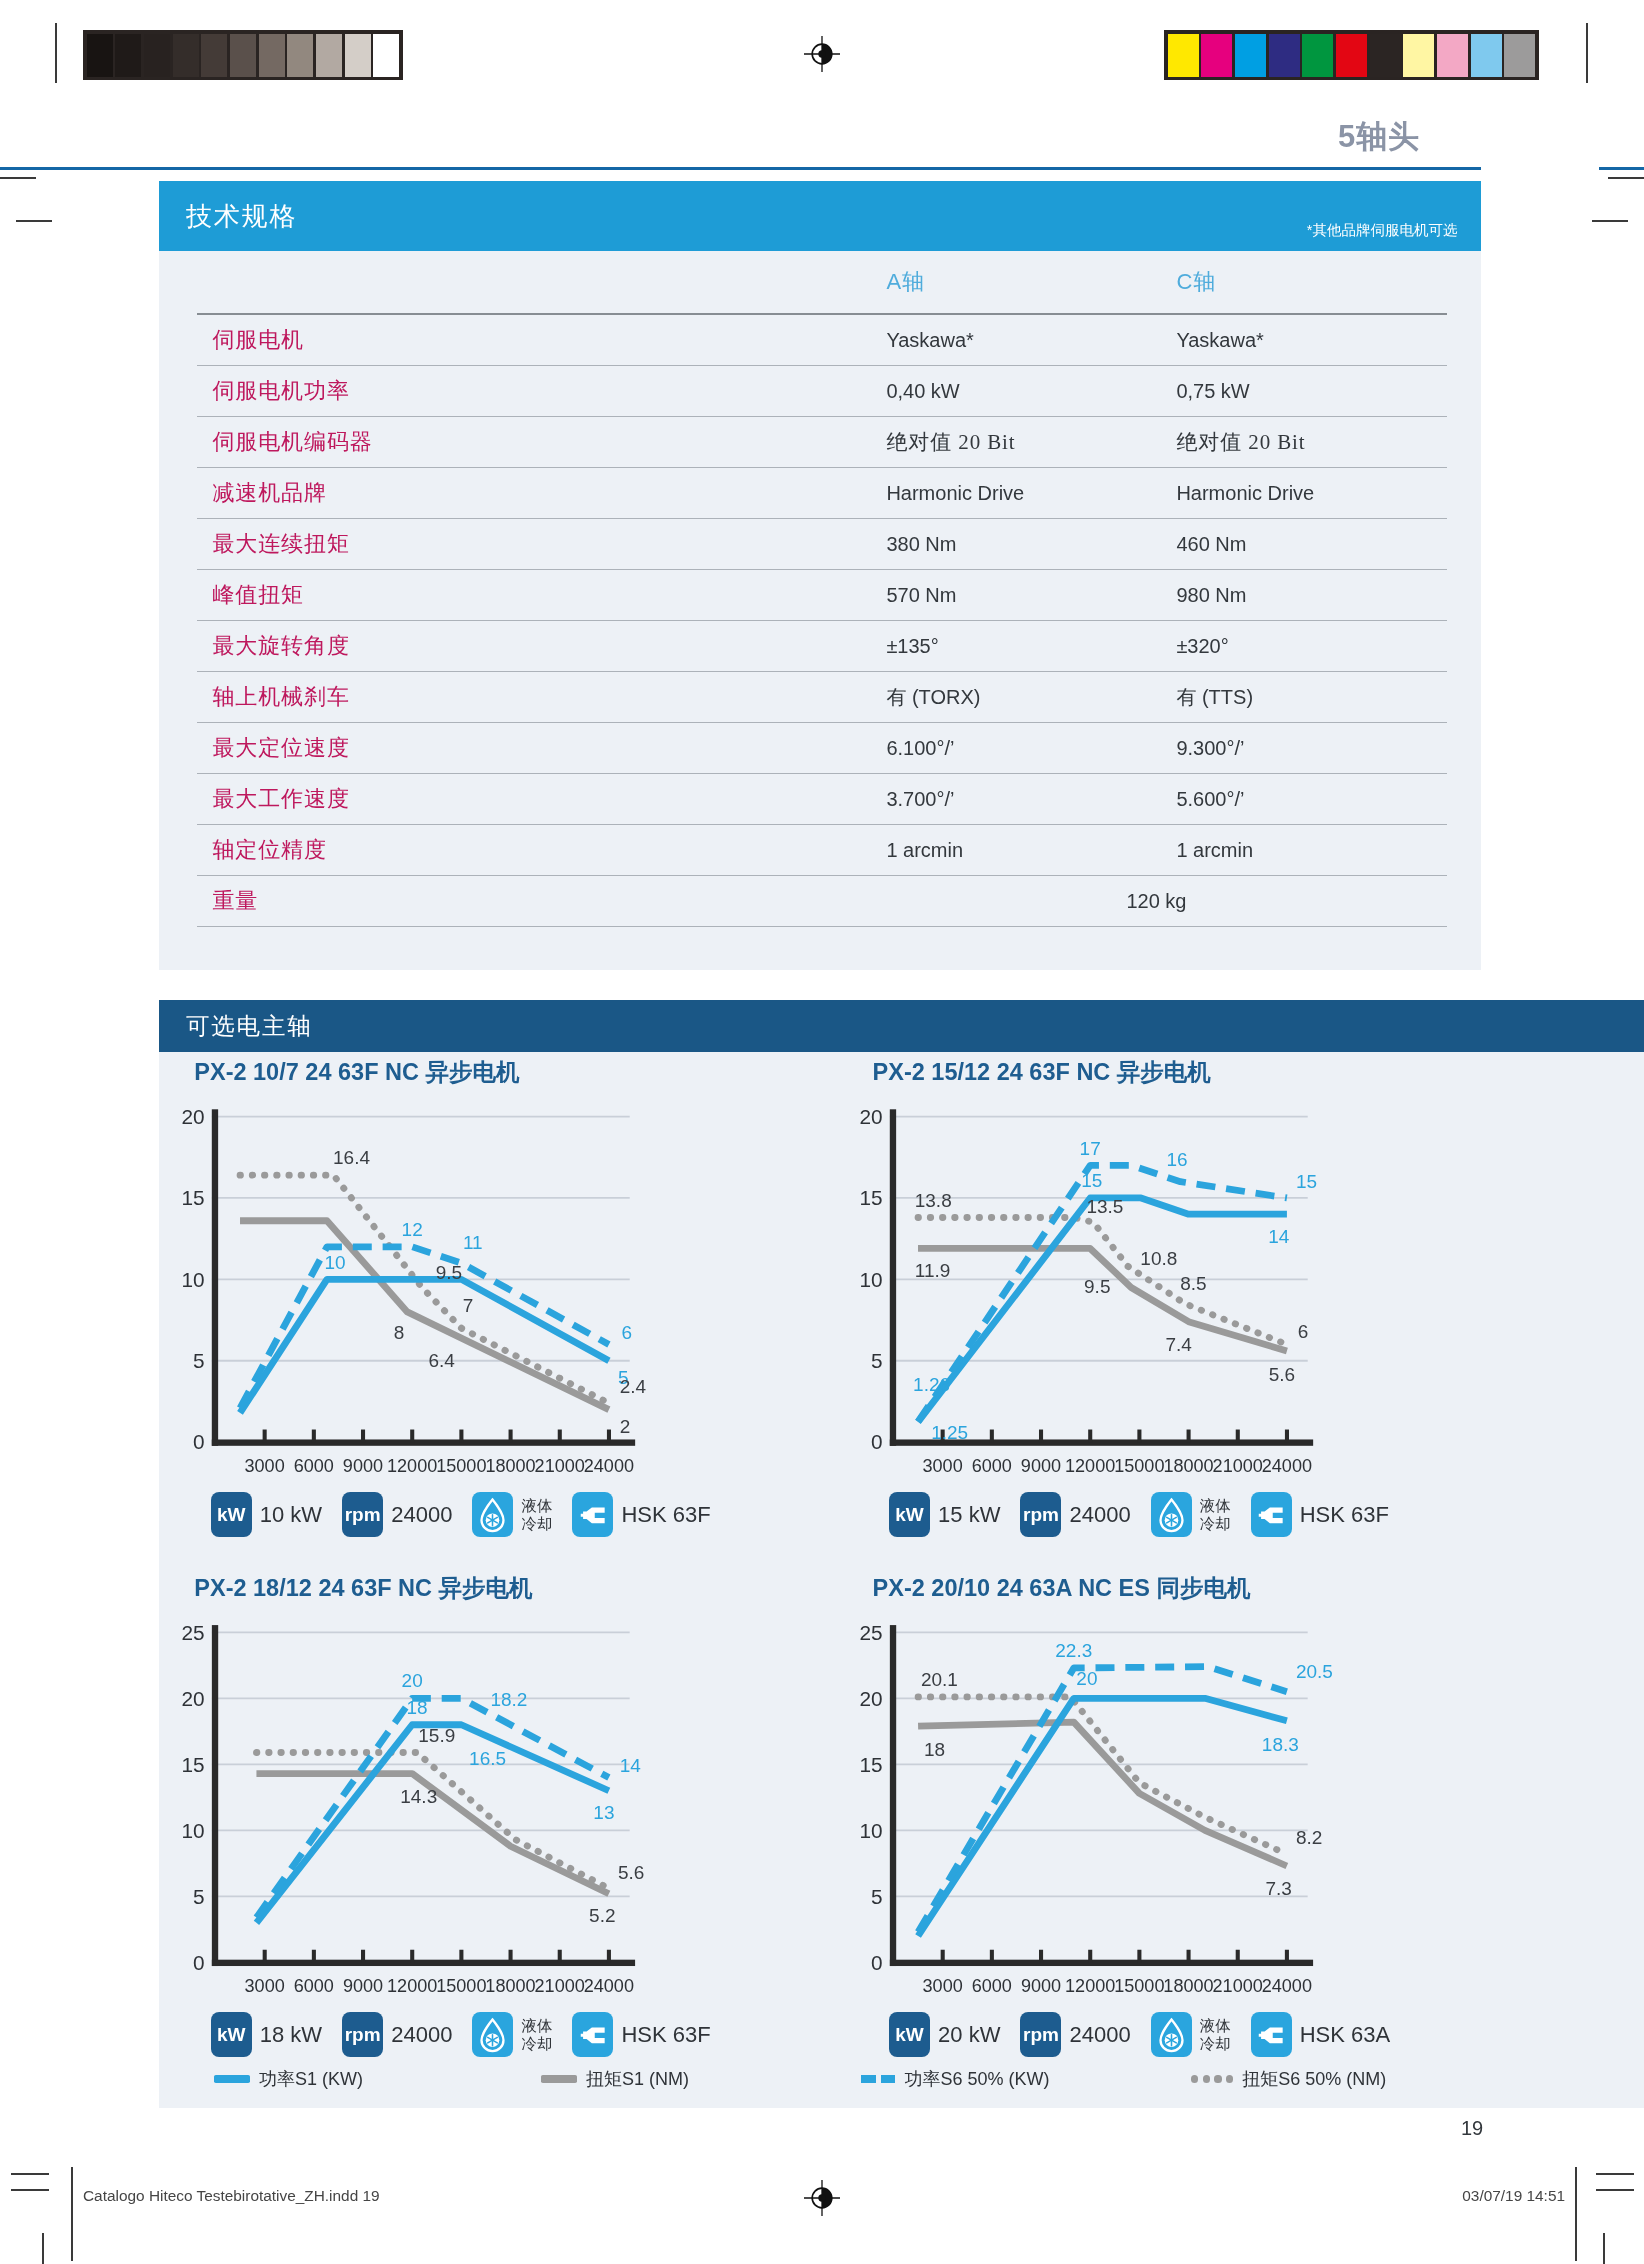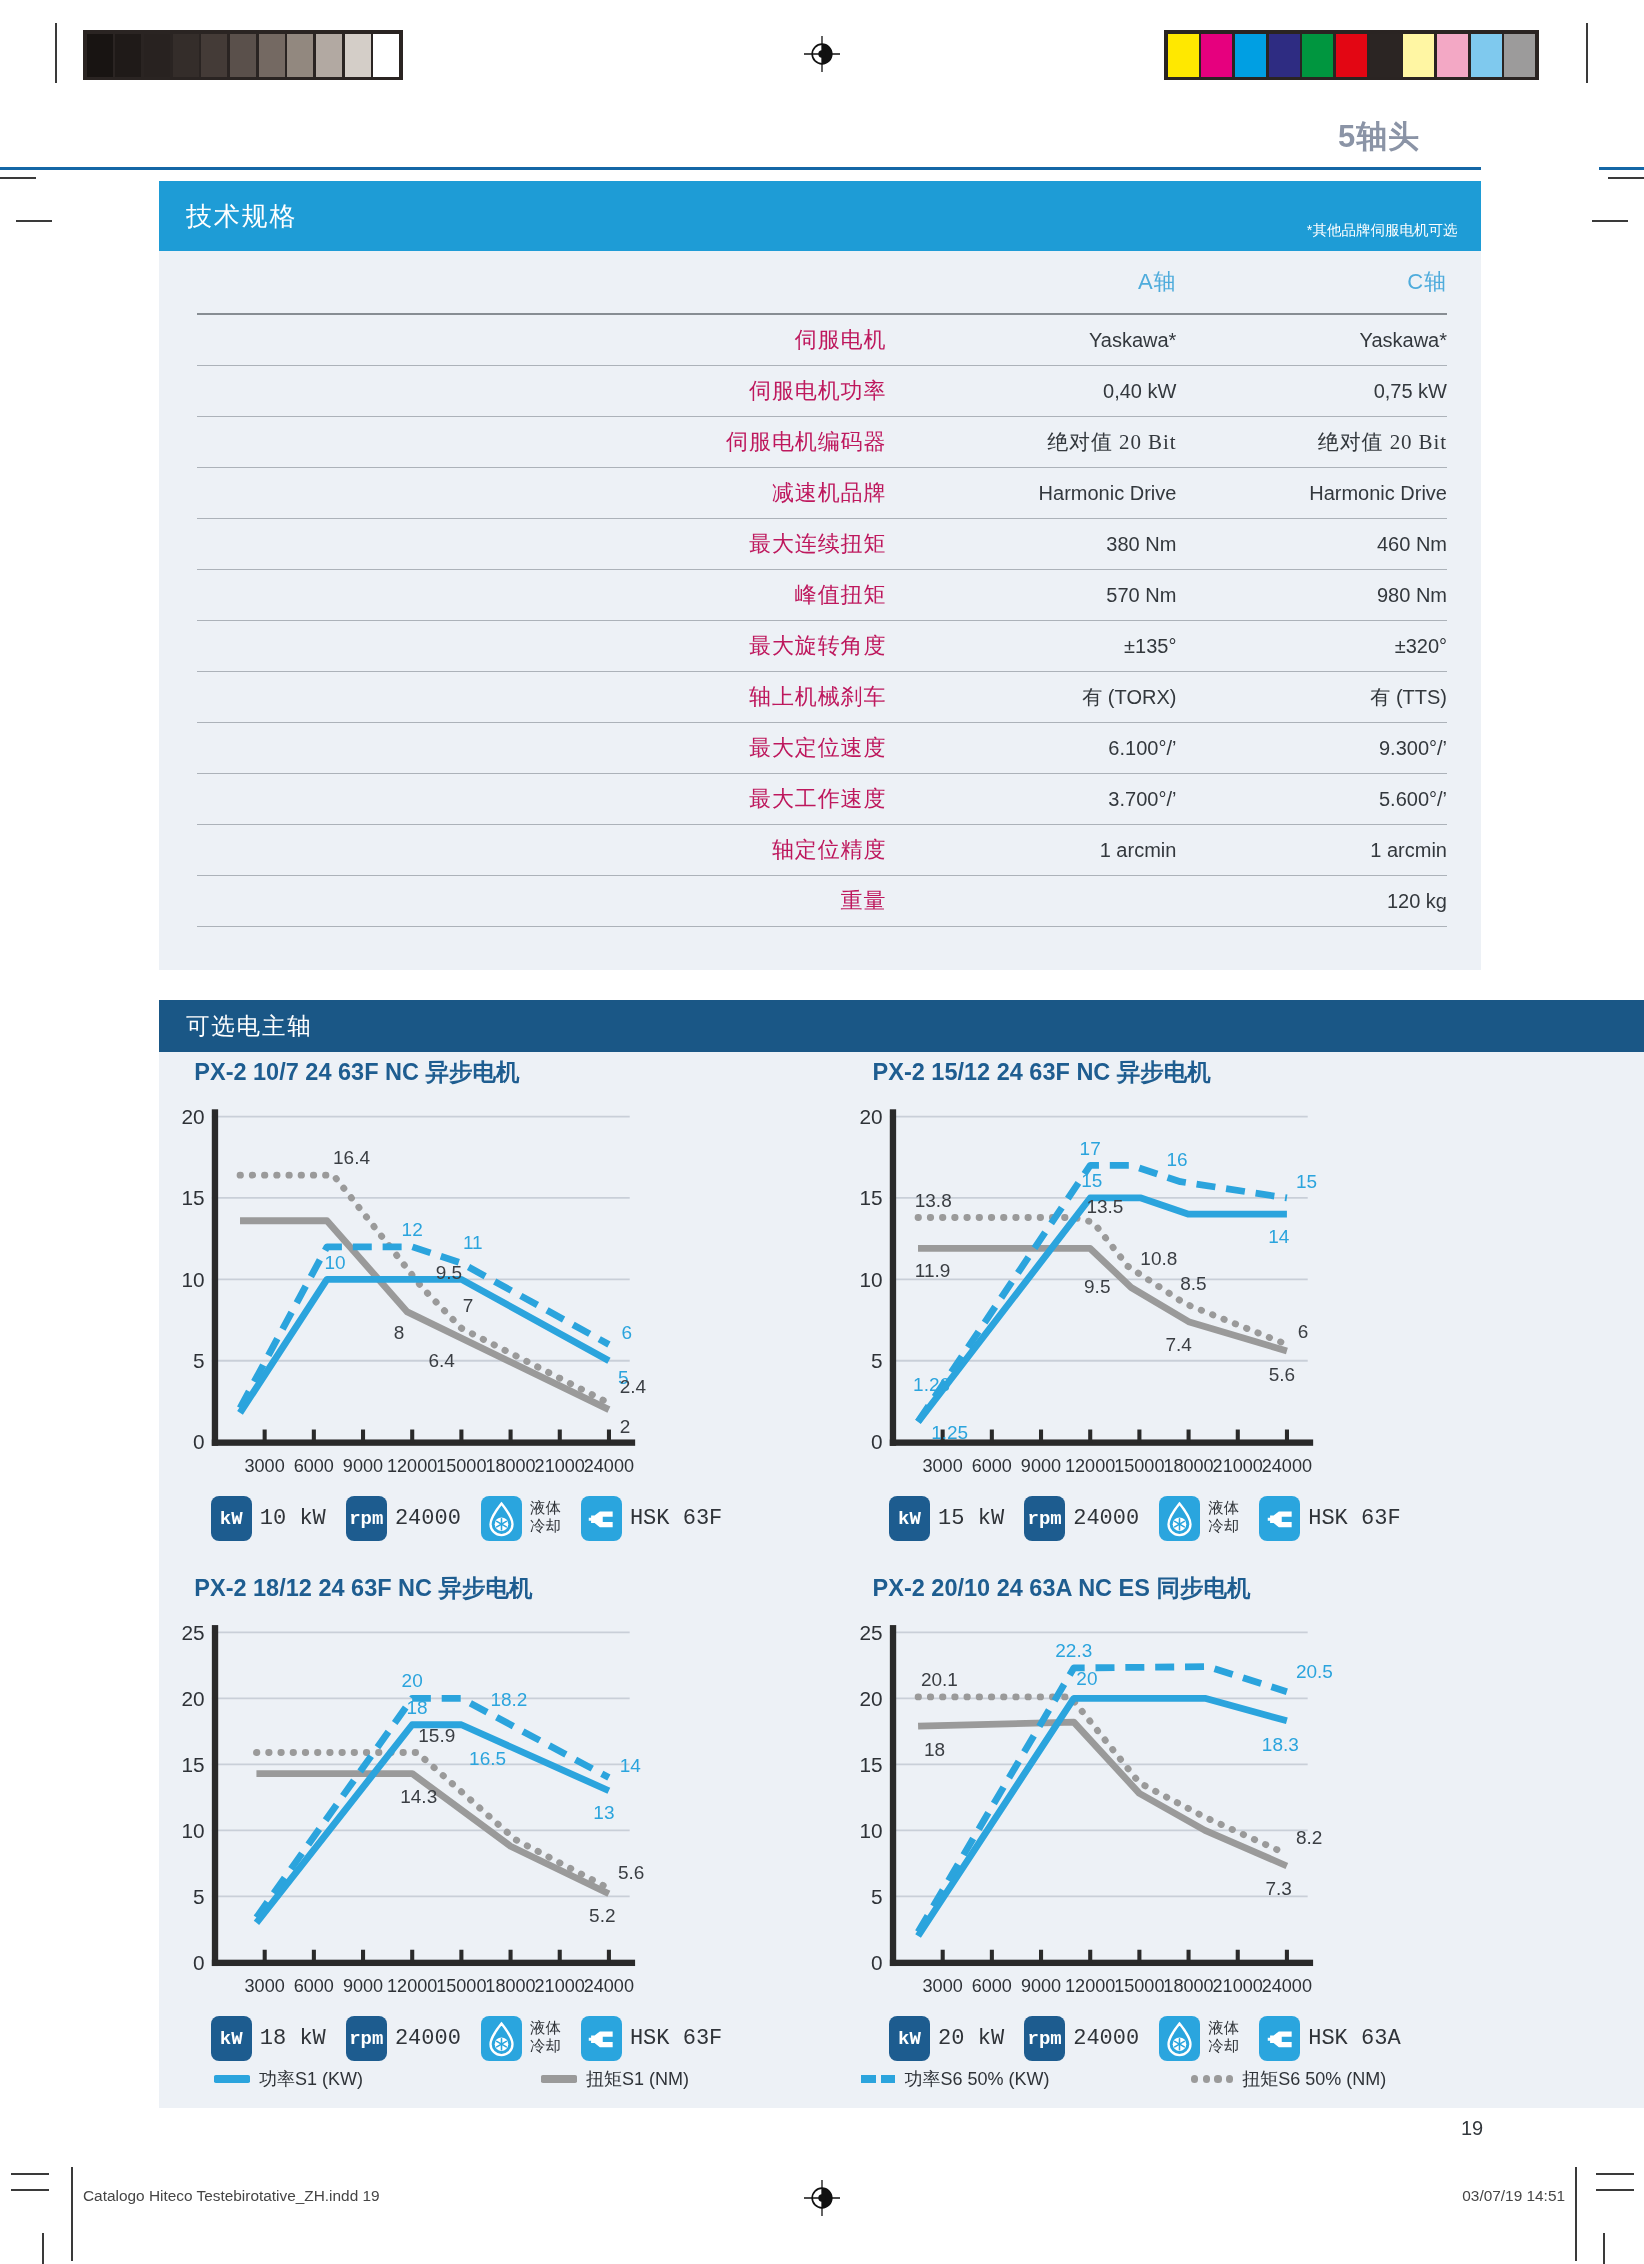--- a/index.html
+++ b/index.html
@@ -21,21 +21,21 @@
   .page-tag{position:absolute;left:1212px;top:116px;width:208px;text-align:right;
     font-size:31px;font-weight:bold;color:#8B94A6;letter-spacing:0.9px;}
   .rule-blue{position:absolute;left:0;top:167px;width:1481px;height:2.7px;background:#1467A6;}
   .rule-blue-dash{position:absolute;left:1599px;top:167px;width:45px;height:2.7px;background:#1467A6;}
   
   .bar-specs{position:absolute;left:159px;top:181px;width:1322px;height:70px;background:#1E9CD6;
     color:#fff;display:flex;align-items:center;justify-content:space-between;
     padding:0 23.5px 0 27px;box-sizing:border-box;}
   .bar-specs .t{font-size:26px;letter-spacing:1.8px;}
   .bar-specs .n{font-size:14.5px;align-self:flex-end;margin-bottom:11px;}
-  .panel-specs{position:absolute;left:159px;top:251px;width:1322px;height:719px;background:#EDF1F6;text-align:right;}
+  .panel-specs{position:absolute;left:159px;top:251px;width:1322px;height:719px;background:#EDF1F6;}
   .spec-table{position:absolute;left:38px;top:0;width:1250px;border-bottom:1.8px solid #ACB2B9;}
   .spec-head{display:grid;grid-template-columns:674px 290px 1fr;height:62px;align-items:center;padding-left:15.4px;}
   .spec-head .col{font-size:22px;color:#4FACDC;letter-spacing:0.9px;}
   .spec-row{display:grid;grid-template-columns:674px 290px 1fr;height:50px;align-items:center;
     padding-left:15.4px;border-top:1.8px solid #ACB2B9;}
   .spec-rows .spec-row:first-child{border-top:2.7px solid #878D93;}
   .spec-label{font-size:22px;color:#be185d;letter-spacing:0.9px;}
   .spec-val{font-size:20px;color:#33383D;}
   .spec-val.serif{font-family:"Liberation Serif", serif;font-size:21px;letter-spacing:0.9px;}
   .spec-span{grid-column:2/4;padding-left:240px;font-size:20px;}
@@ -45,21 +45,21 @@
     display:flex;align-items:center;padding-left:27px;box-sizing:border-box;font-size:23.5px;letter-spacing:1.8px;}
   .chart-block{position:absolute;width:651px;}
   .chart-block.q1{left:12.7px;top:56px;}
   .chart-block.q2{left:691px;top:56px;}
   .chart-block.q3{left:12.7px;top:572px;}
   .chart-block.q4{left:691px;top:572px;}
   .chart-title{margin:0 0 1.8px 22.6px;height:33px;font-size:23.5px;font-weight:bold;color:#1E5D90;}
   .ax-y{font-size:23px;fill:#2E3237;}
   .ax-x{font-size:20px;fill:#2E3237;}
   .vlab{font-size:21px;}
-  .badges{display:flex;align-items:flex-end;gap:20px;margin:5.4px 0 0 39px;height:49px;font-family:Liberation Mono, monospace;}
+  .badges{display:flex;align-items:flex-start;gap:20px;margin:5.4px 0 0 39px;height:49px;}
   .badge{display:flex;align-items:center;gap:8.1px;}
   .badge-ic{width:41px;height:45px;border-radius:8.1px;display:flex;align-items:center;justify-content:center;}
   .badge-ic.navy{background:#1D5C8F;}
   .badge-ic.blue{background:#2AA5DE;}
   .badge-glyph{color:#fff;font-size:19px;font-weight:bold;}
   .badge-label{font-size:22px;color:#2F3338;}
   .badge-label.small{font-size:15.4px;line-height:1.15;white-space:pre-line;}
   
   .legend{position:absolute;left:0;top:1067px;width:100%;height:27px;}
   .legend-item{position:absolute;display:flex;align-items:center;gap:9px;top:0;}

